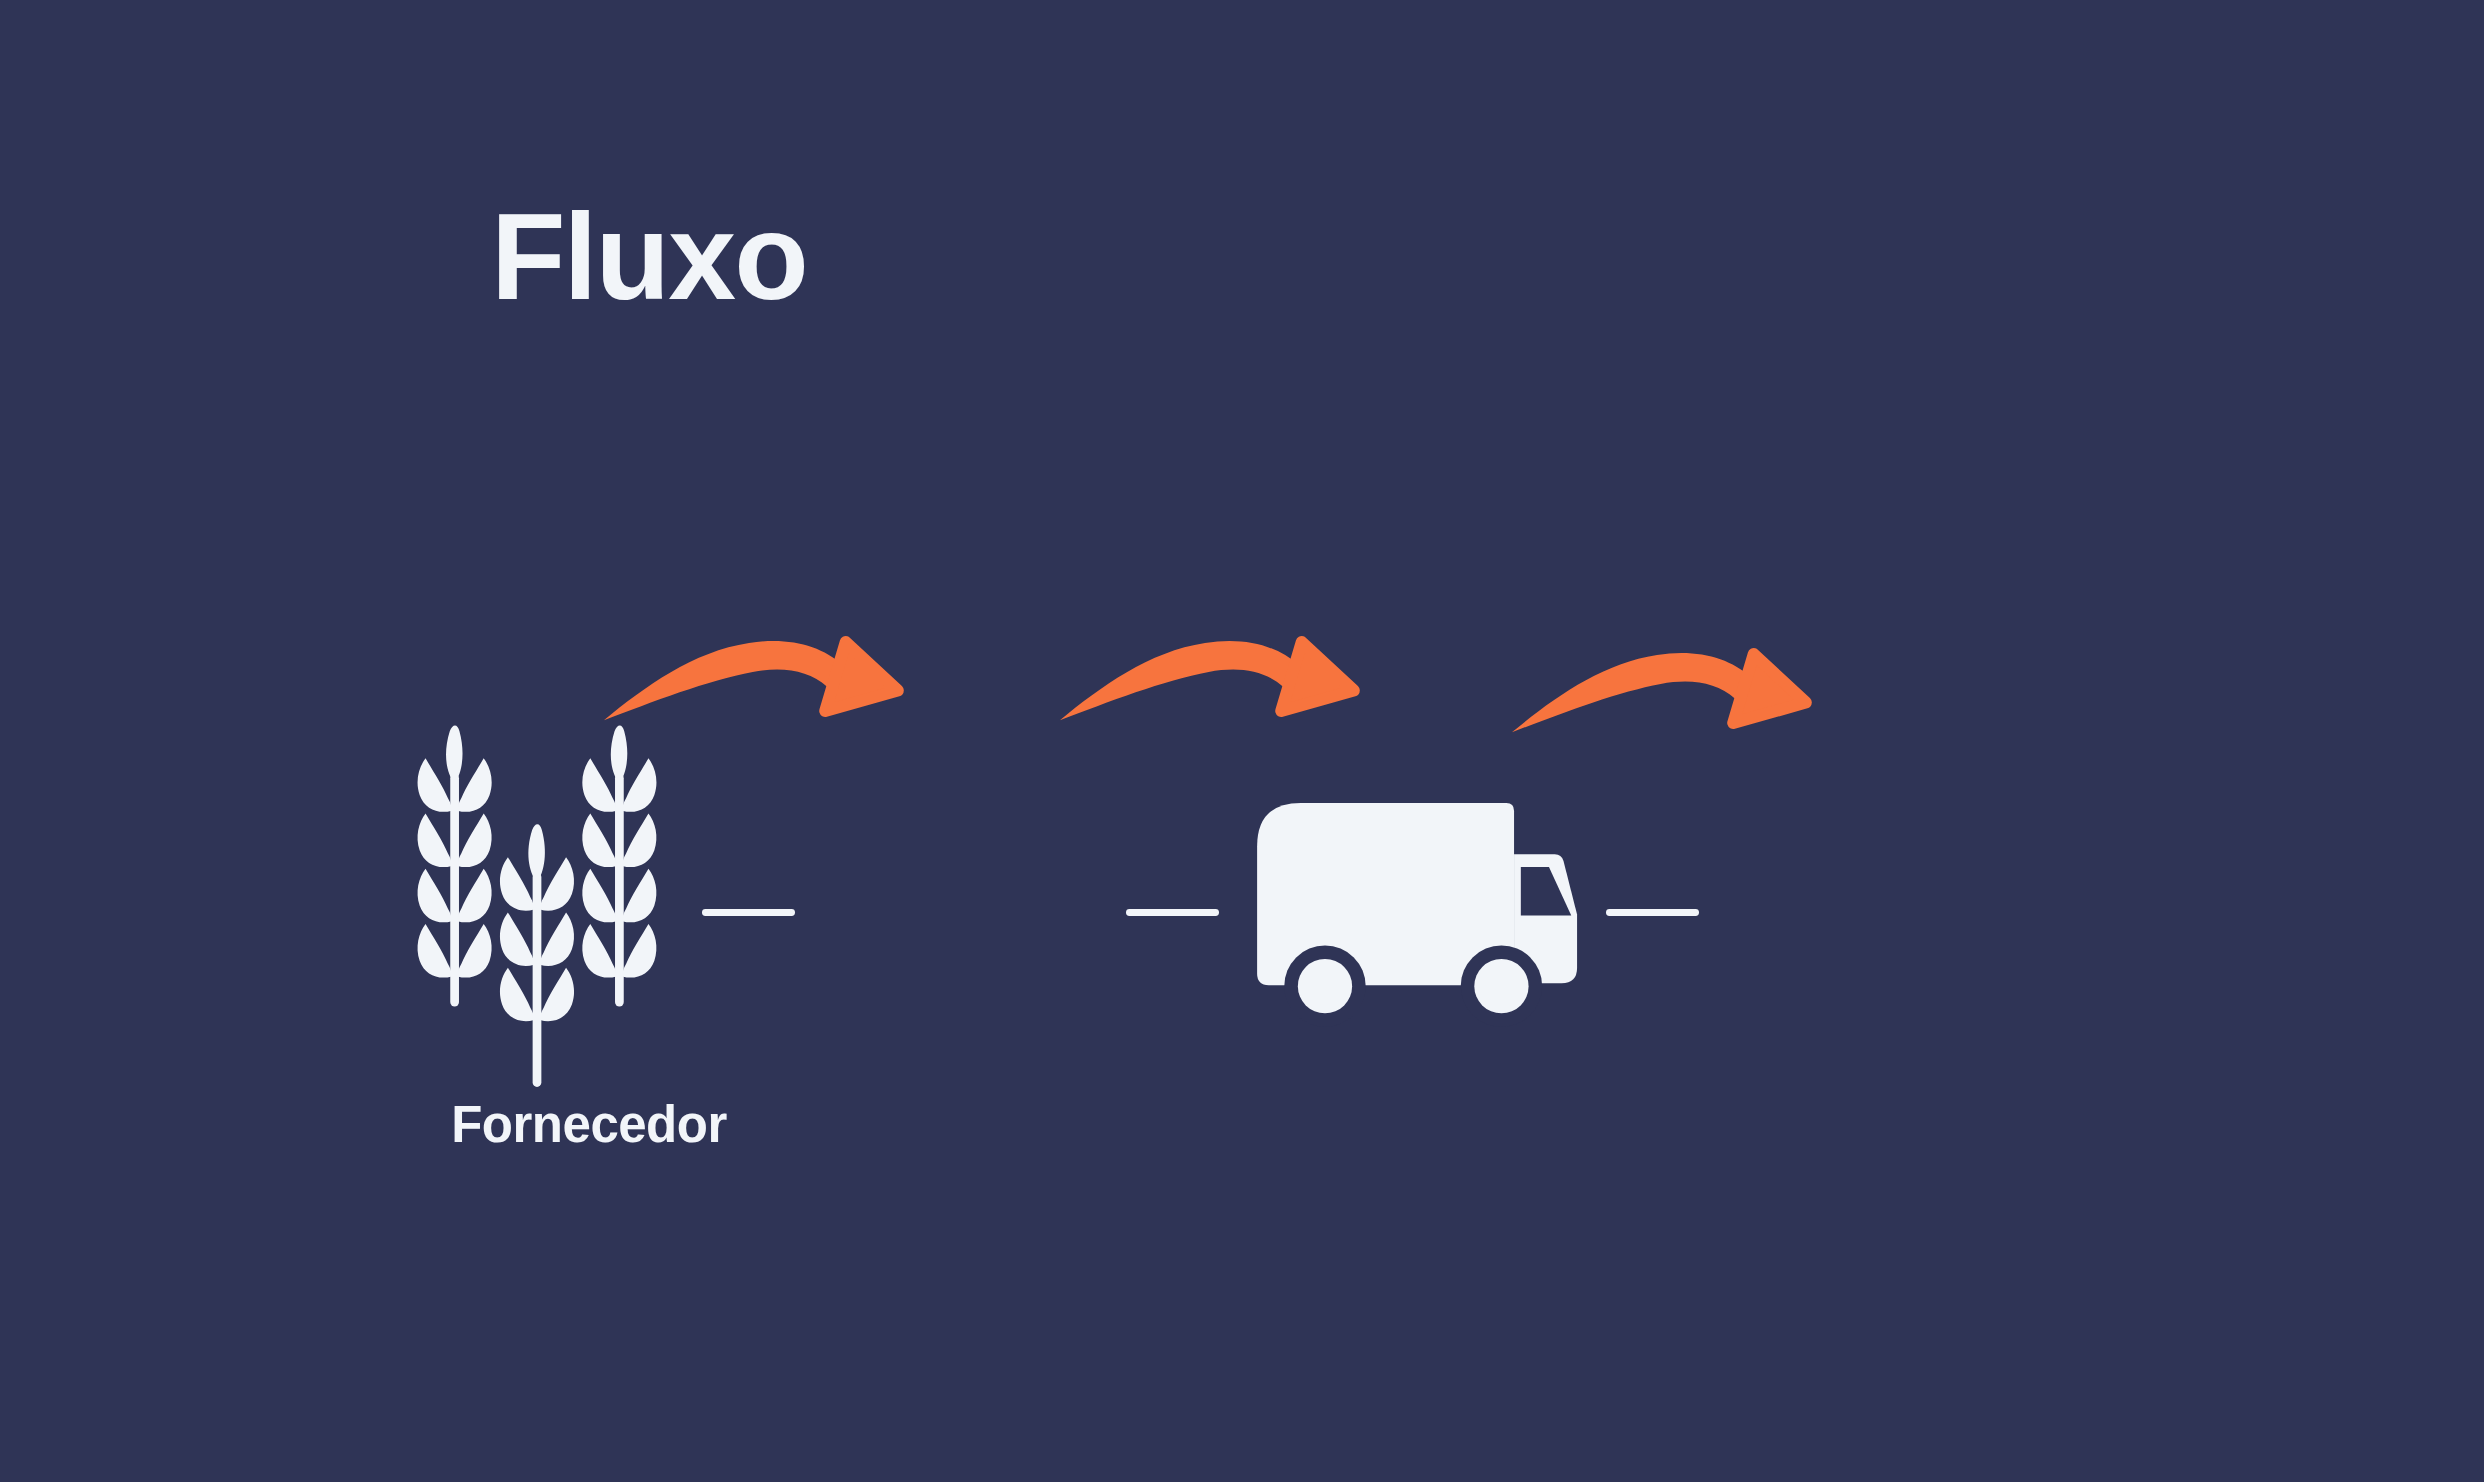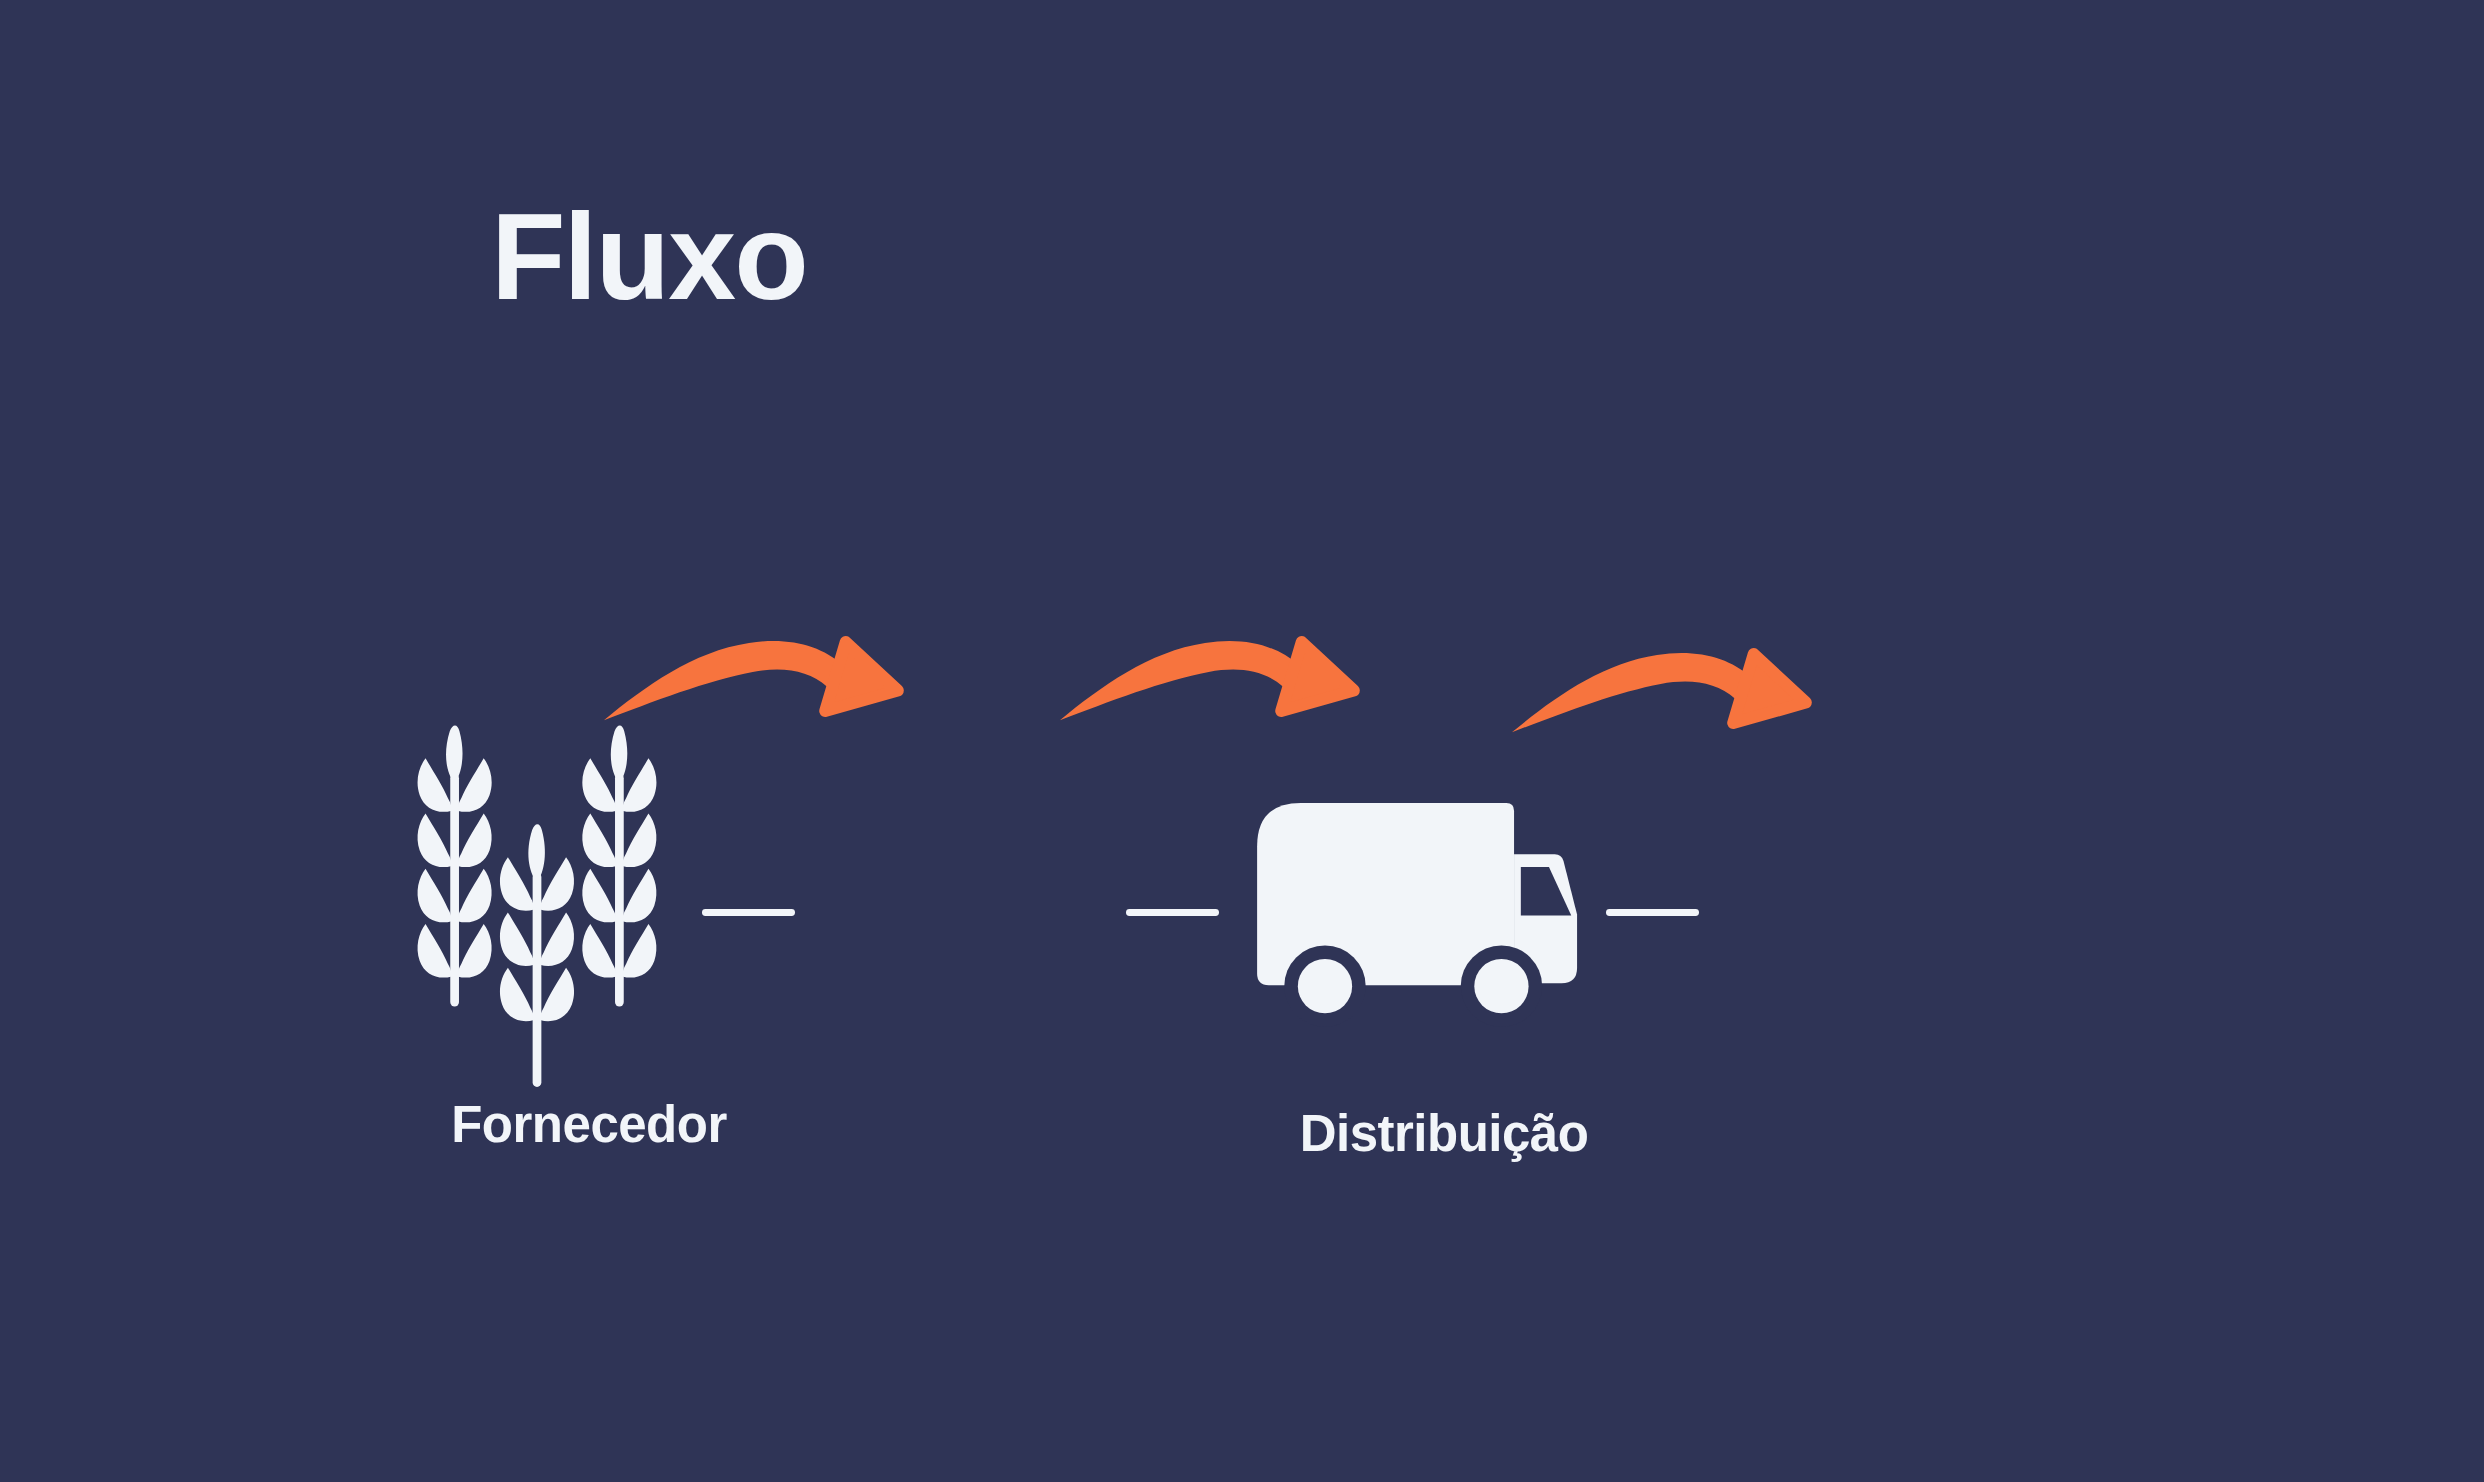--- a/index.html
+++ b/index.html
@@ -145,18 +145,17 @@
       <path class="icon-fill" d="M267,55 L309,55 Q316,55 318,62 L332,117 L332,172 Q332,188 316,188 L267,188 Z"></path>
 
       <path class="icon-hole" d="M274,68 L303,68 L326,118 L274,118 Z"></path>
 
       <circle class="icon-hole" cx="72" cy="191" r="42"></circle>
       <circle class="icon-hole" cx="254" cy="191" r="42"></circle>
 
       <circle class="icon-fill" cx="72" cy="191" r="28"></circle>
       <circle class="icon-fill" cx="254" cy="191" r="28"></circle>
     </svg>
-    <div class="stage-label" style="left:194px; top:378px;">Distribuição</div>
   </div>
 
 
 </div>
 
 
 </body></html>

